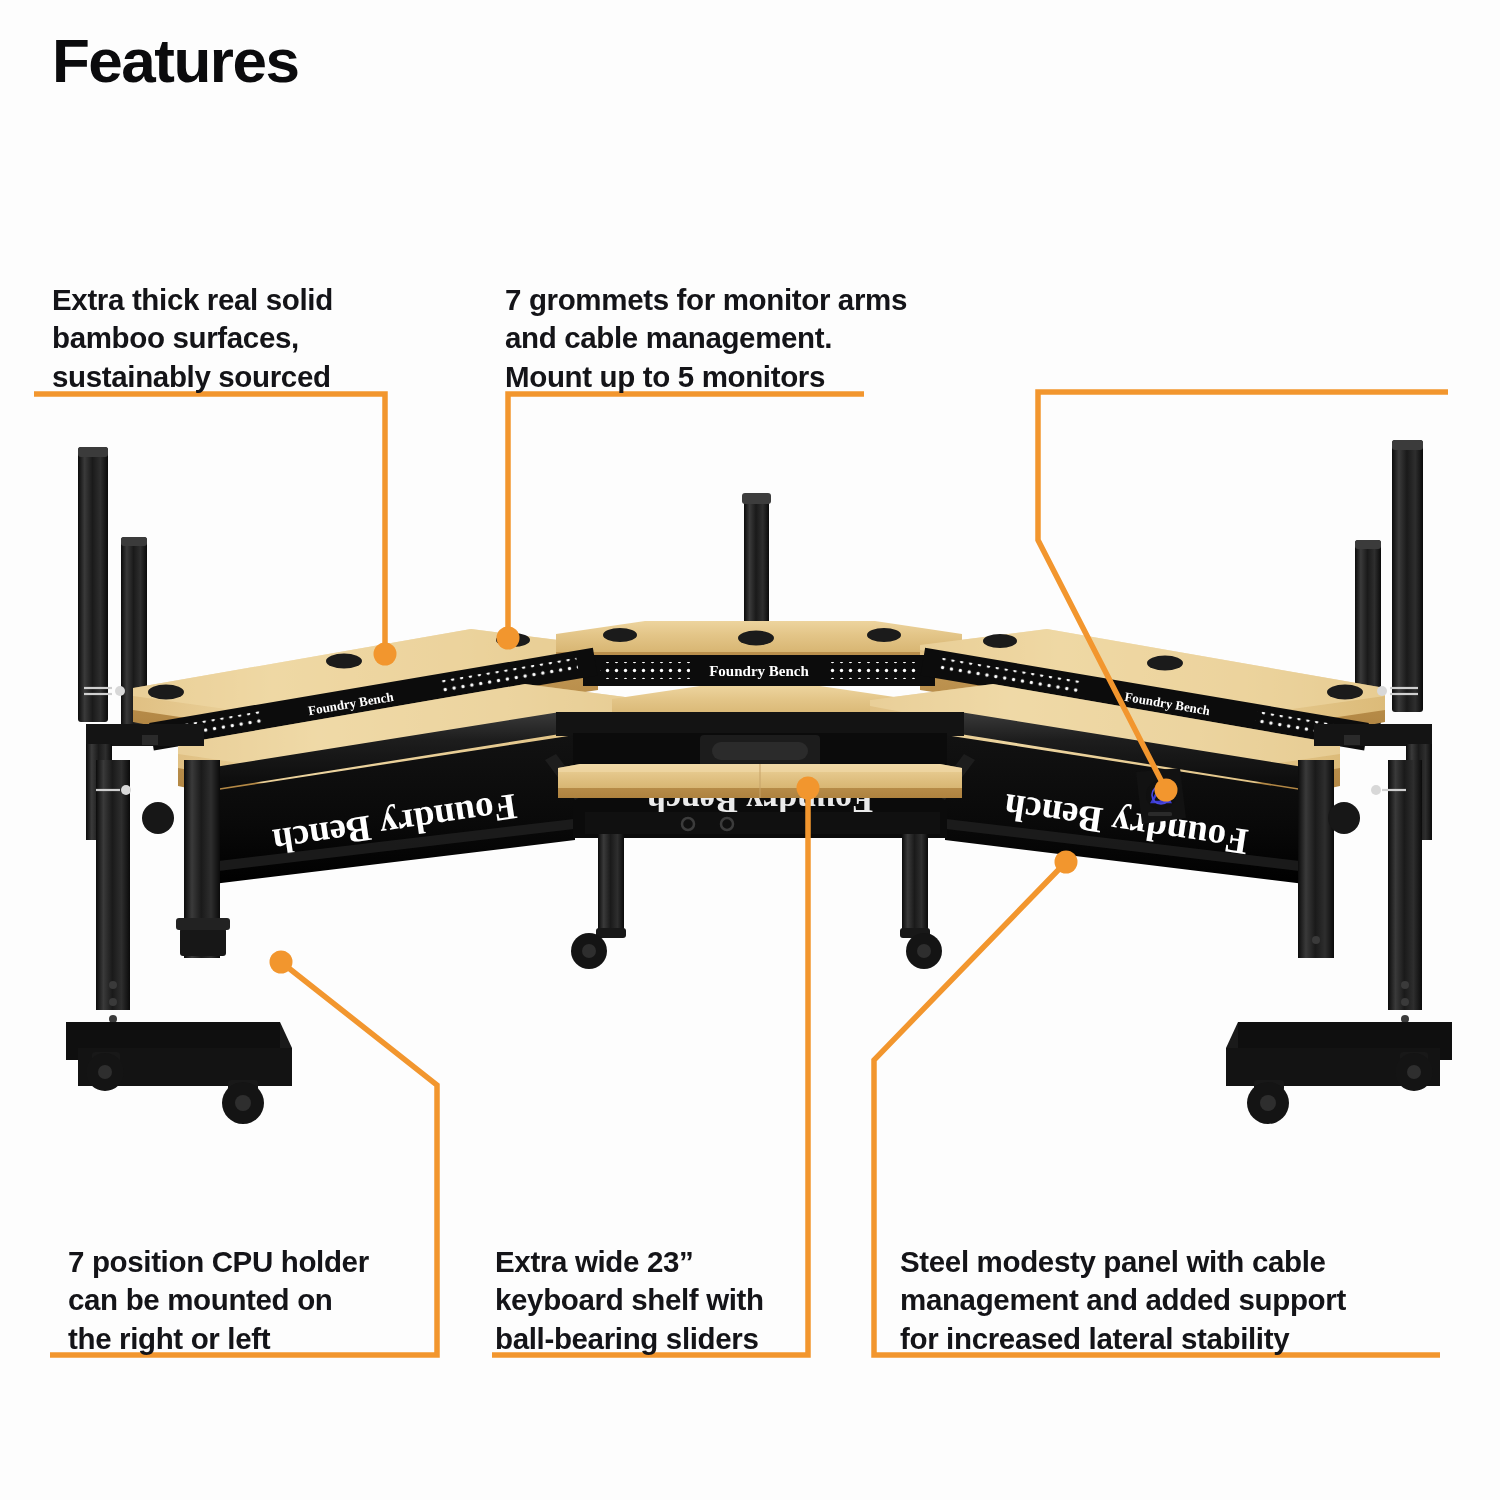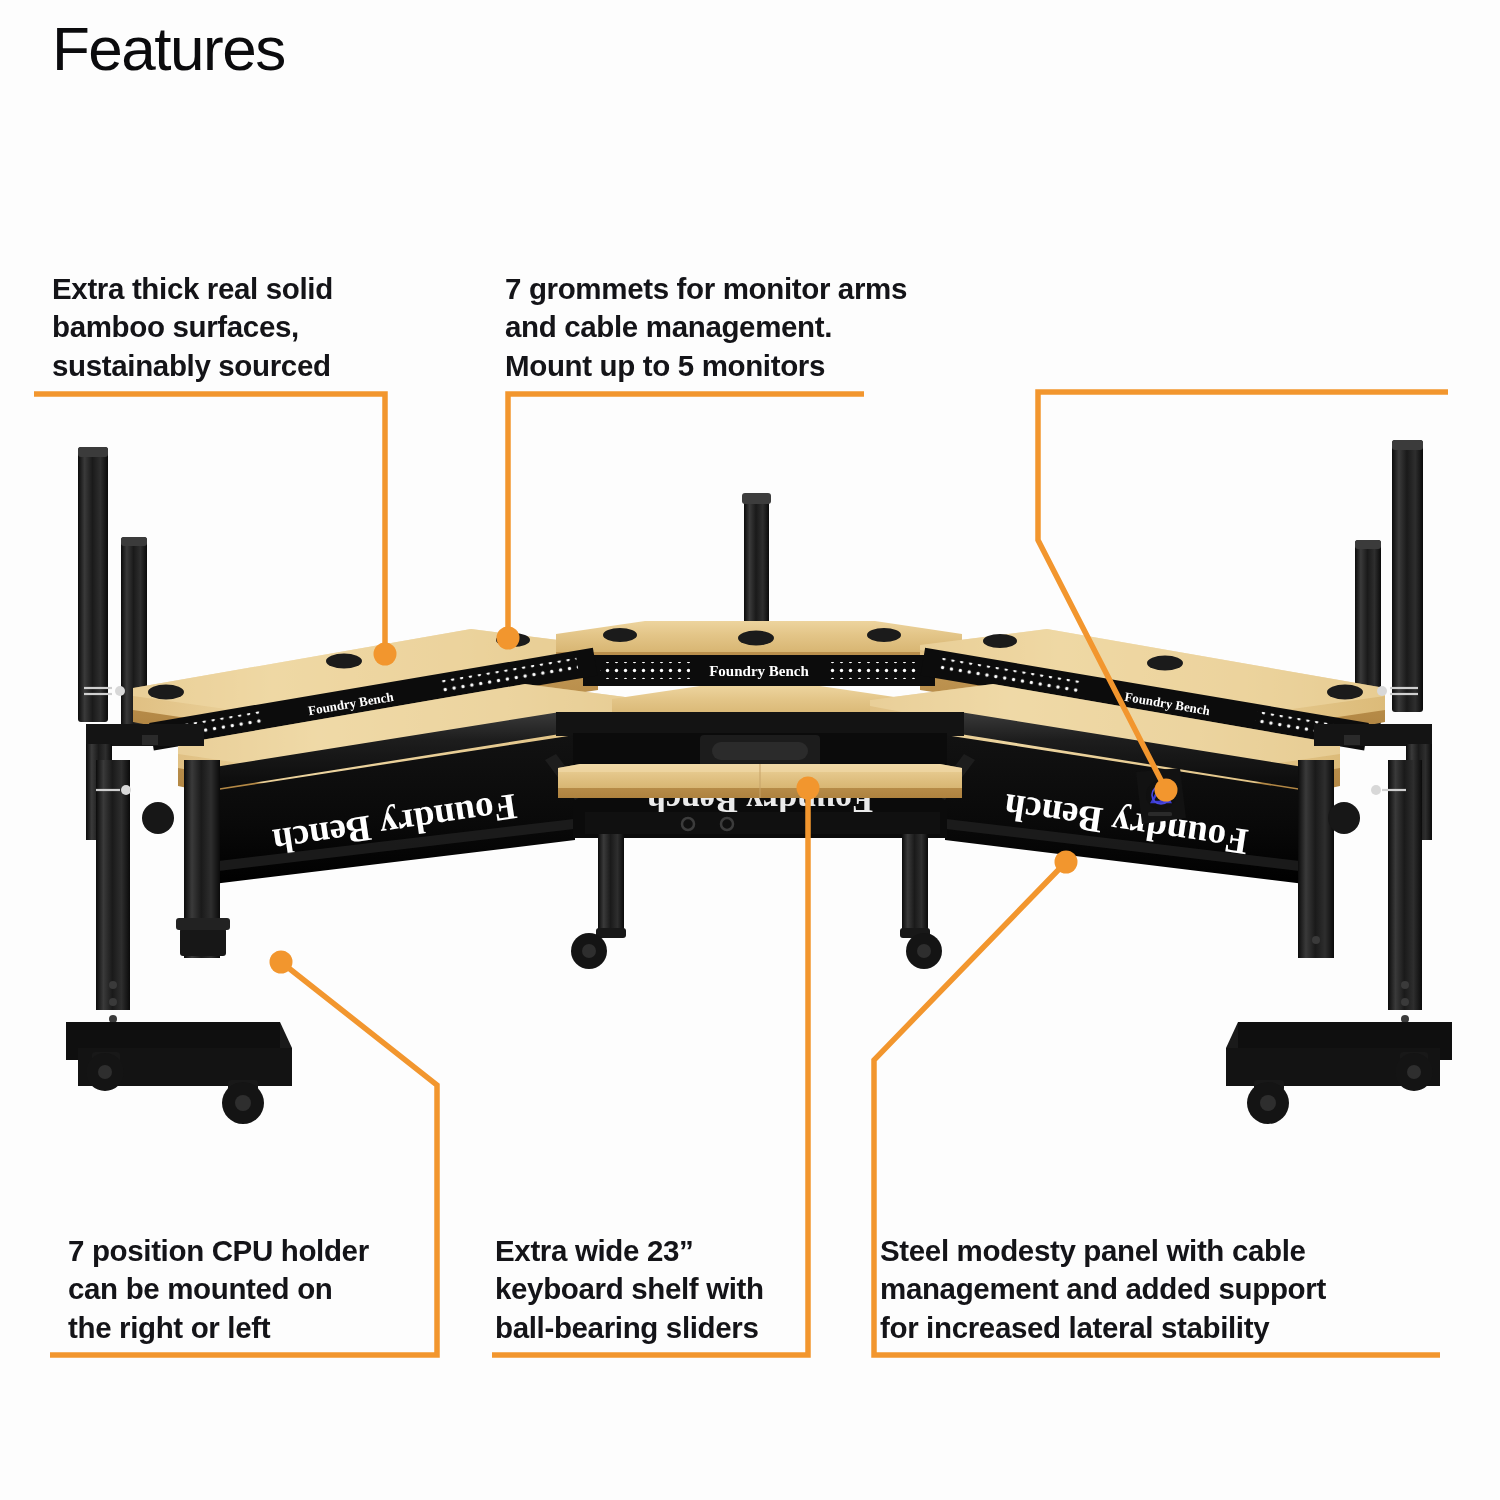--- a/index.html
+++ b/index.html
@@ -9,42 +9,43 @@
     font-family: "Liberation Sans", sans-serif;
     overflow: hidden;
   }
   #page {
     position: relative;
     width: 1500px; height: 1500px;
     background: #fdfdfd;
   }
   #page-title {
     position: absolute;
-    left: 52px; top: 16px;
+    left: 52px; top: 28px;
     font-size: 62px;
-    font-weight: 400;
+    font-weight: 700;
     letter-spacing: -1.5px;
     color: #0b0b0d;
     line-height: 1.05;
   }
   .callout {
     position: absolute;
     font-size: 29.5px;
     font-weight: 600;
     line-height: 1.30;
     color: #141418;
     letter-spacing: -0.35px;
     white-space: pre-line;
+    margin-top: 11px;
   }
   #co-bamboo   { left: 52px;  top: 270px; width: 380px; }
   #co-grommet  { left: 505px; top: 270px; width: 480px; }
   #co-switch   { left: 1043px;top: 270px; width: 420px; }
   #co-cpu      { left: 68px;  top: 1232px; width: 380px; }
   #co-keyboard { left: 495px; top: 1232px; width: 320px; }
-  #co-modesty  { left: 880px; top: 1232px; width: 540px; }
+  #co-modesty  { left: 900px; top: 1232px; width: 540px; }
 
   #art, #leaders {
     position: absolute; left: 0; top: 0;
     width: 1500px; height: 1500px;
   }
   #leaders { pointer-events: none; }
   .brandtxt {
     font-family: "Liberation Serif", serif;
     font-weight: 700;
     fill: #ffffff;

